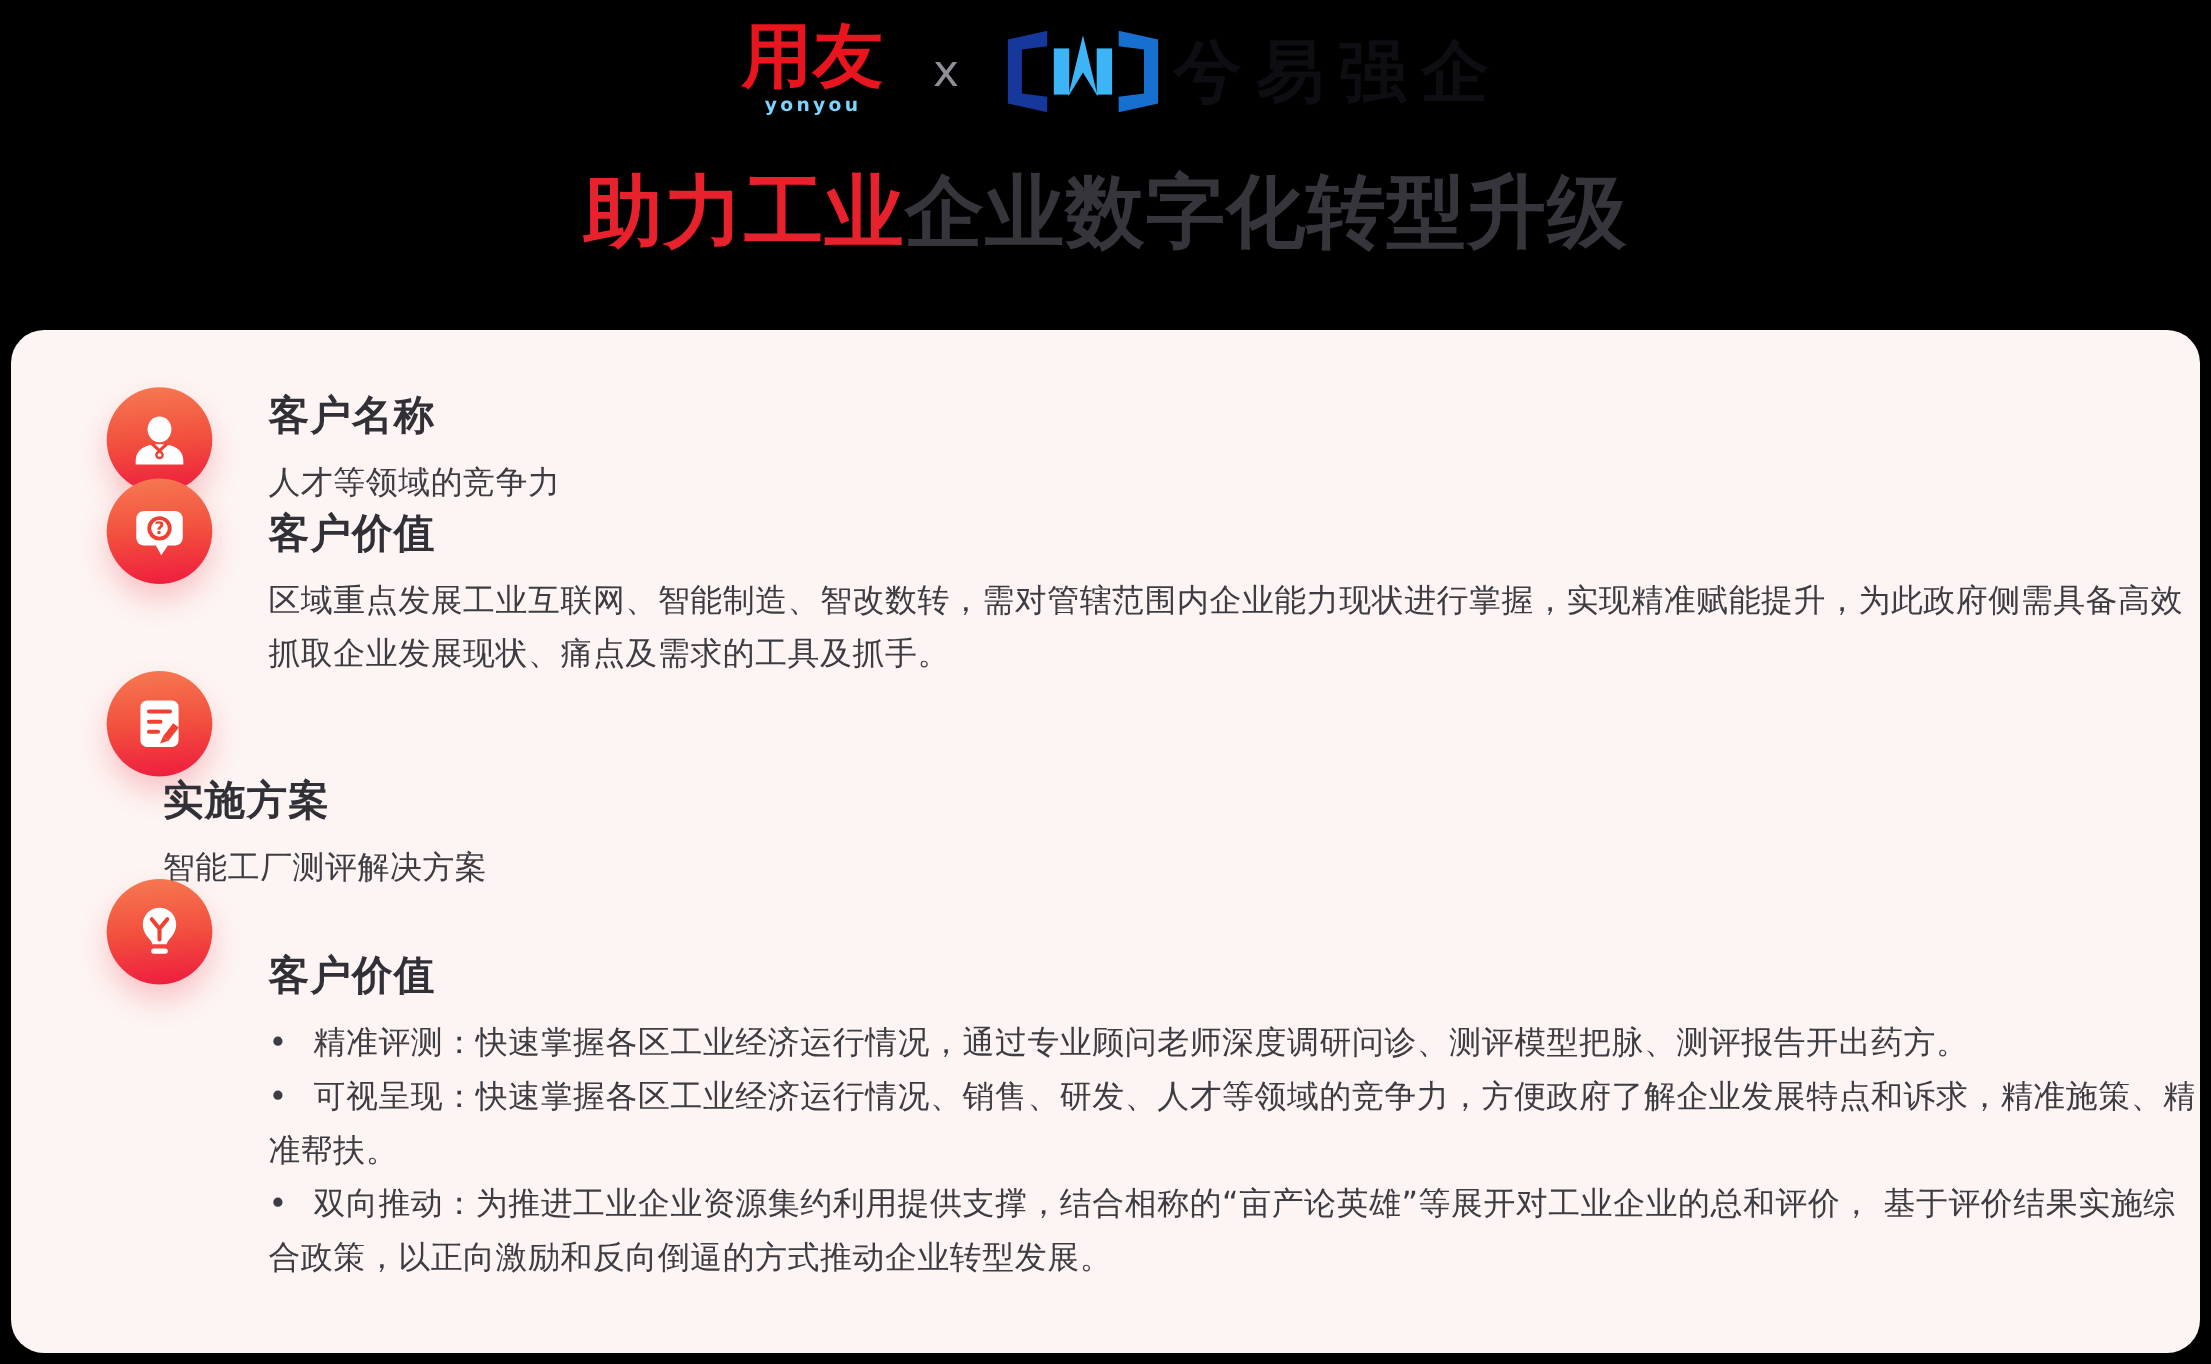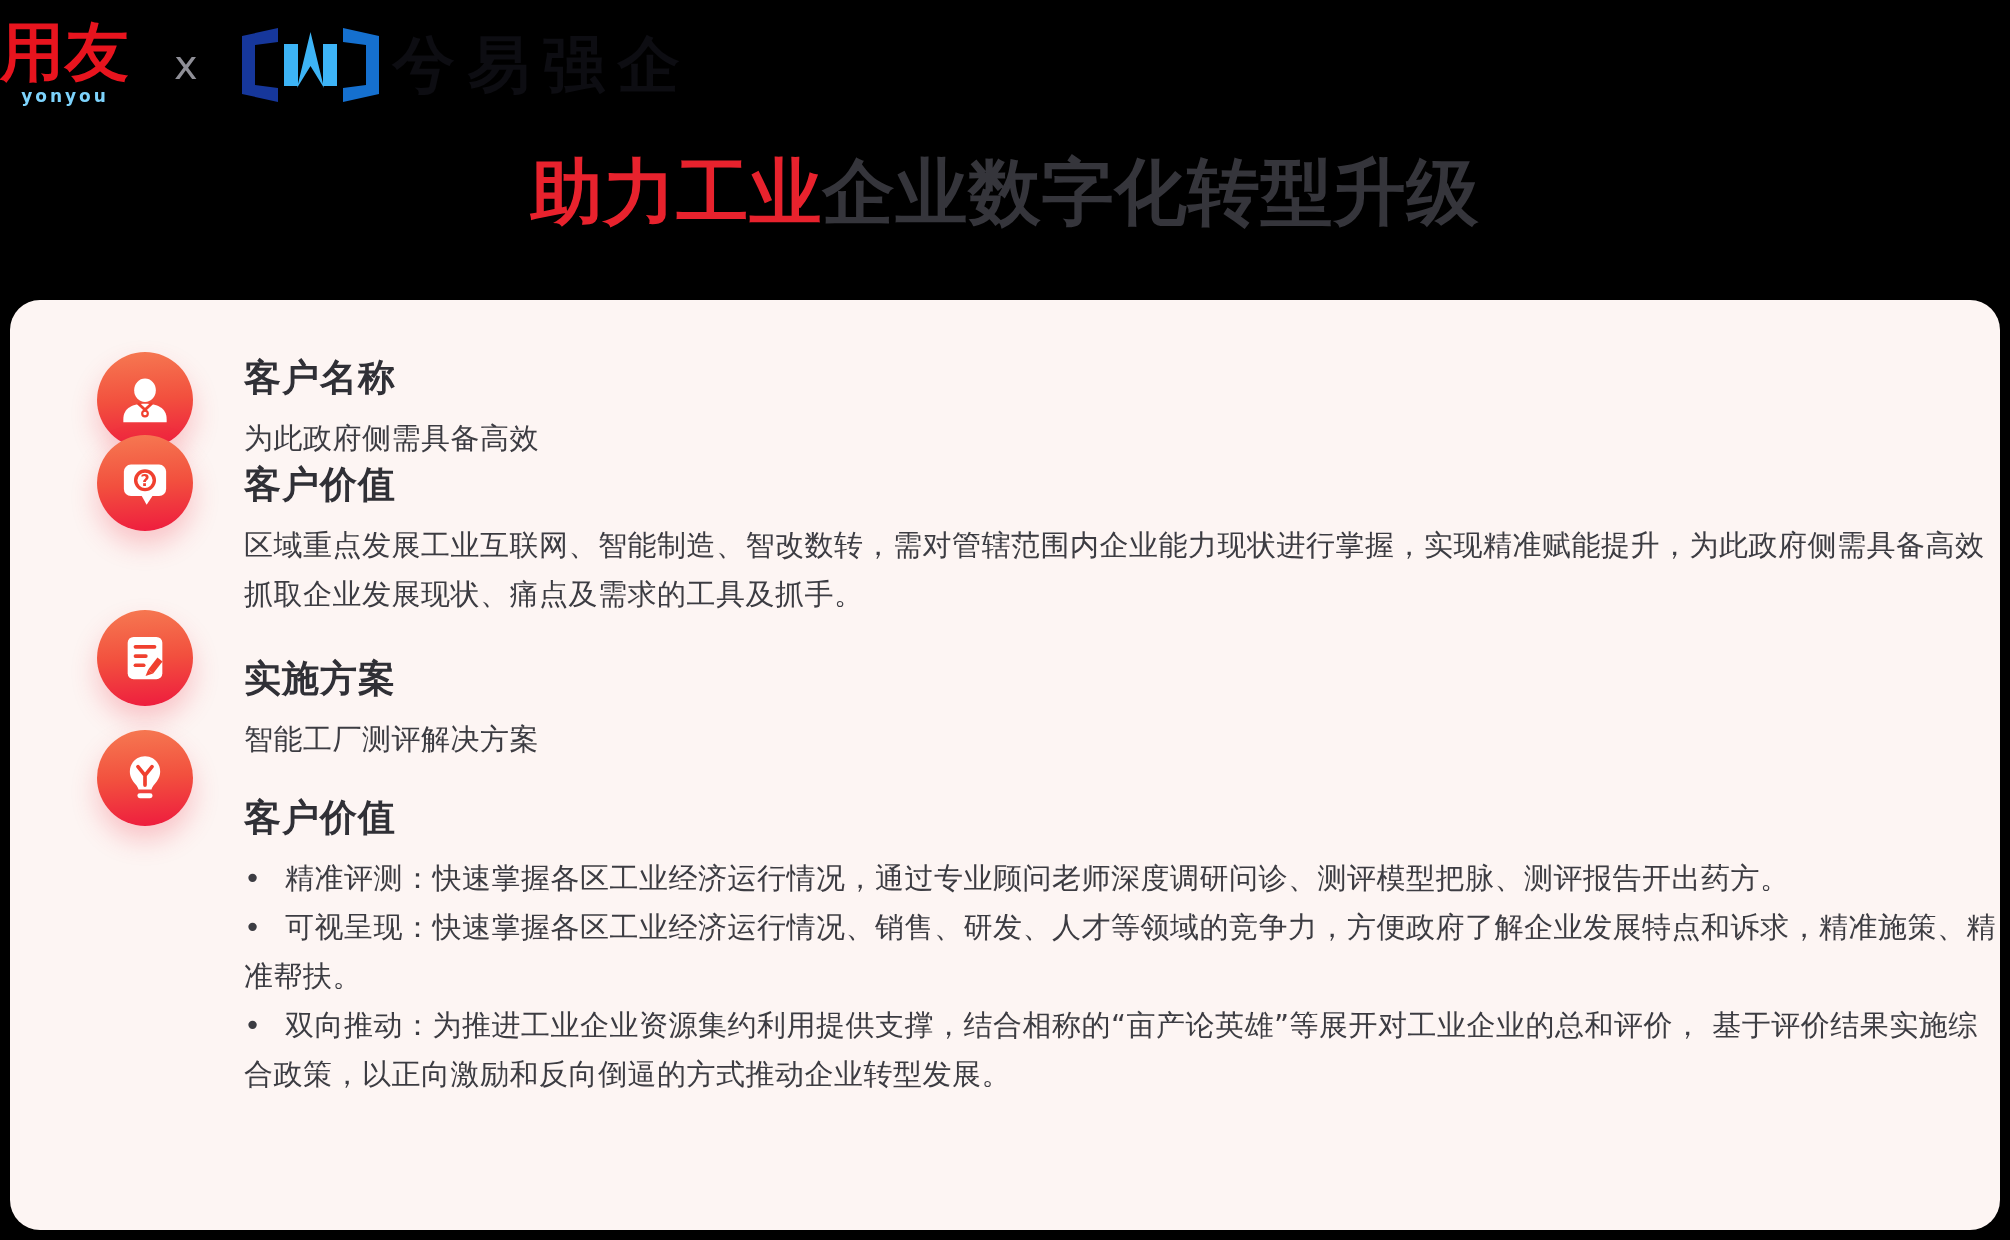--- a/index.html
+++ b/index.html
@@ -1,37 +1,37 @@
 <!DOCTYPE html>
 <html><head>
 <meta charset="utf-8">
 <style>
   html,body{margin:0;padding:0;background:#000;}
   .page{position:relative;width:2010px;height:1240px;background:#000;overflow:hidden;
         font-family:"DejaVu Sans","Liberation Sans",sans-serif;}
   
   .header{position:relative;height:300px;background:#000;}
-  .logo-row{position:absolute;top:22px;left:0;right:0;display:flex;align-items:center;}
+  .logo-row{position:absolute;top:22px;left:0;right:0;display:flex;justify-content:center;align-items:center;padding-left:31px;}
   .yy{display:flex;flex-direction:column;align-items:center;}
   .yy-main{font-size:64px;font-weight:700;color:#e8141e;line-height:60px;letter-spacing:1px;}
   .yy-sub{font-size:17px;font-weight:700;color:#7dd3fc;letter-spacing:3px;line-height:22px;margin-top:3px;}
   .sep{font-size:40px;font-weight:500;color:#8f8f97;margin:0 44px;}
   .qiyi-icon{width:137px;height:74px;display:block;}
   .qiyi-text{font-size:62px;font-weight:700;color:#0d0d12;letter-spacing:13px;margin-left:14px;line-height:74px;white-space:nowrap;}
   .main-title{position:absolute;top:161px;left:0;width:100%;text-align:center;
               font-size:72px;font-weight:700;line-height:62px;letter-spacing:1px;white-space:nowrap;}
   .main-title .hl{color:#e8222d;}
   .main-title .rest{color:#35353b;}
   
   .card{position:absolute;top:300px;left:10px;width:1990px;height:930px;background:#fdf5f3;
         border-radius:30px;box-sizing:border-box;padding:56px 60px 0 87px;}
   .section{display:flex;align-items:flex-start;}
   .s1{}
   .s2{margin-bottom:38px;}
-  .s3{margin-bottom:32px;}
+  .s3{margin-bottom:52px;flex-direction:column;}
   .icon-wrap{flex:0 0 96px;width:96px;height:96px;border-radius:50%;
              background:linear-gradient(175deg,#f67a52 0%,#f2503e 50%,#ee1a3e 100%);
              box-shadow:0 14px 26px rgba(238,50,70,.25);
              display:flex;align-items:center;justify-content:center;}
   .s1 .icon-wrap{margin-top:-4px;}
   .s2 .icon-wrap{margin-top:-28px;}
   .s3 .icon-wrap{margin-top:-47px;}
   .s4 .icon-wrap{margin-top:-66px;}
   .sec-text{margin-left:51px;min-width:0;}
   .sec-title{font-size:37px;font-weight:700;color:#303036;line-height:44px;letter-spacing:1px;}
@@ -72,21 +72,21 @@
         <svg width="52" height="52" viewBox="0 0 48 48">
           <ellipse cx="24" cy="15" rx="10" ry="10.8" fill="#fff"></ellipse>
           <path d="M4,42 C4,31 13,27.5 24,27.5 C35,27.5 44,31 44,42 L44,44.5 L4,44.5 Z" fill="#fff"></path>
           <path d="M17.5,27 L24,33 L30.5,27" fill="none" stroke="#f0402f" stroke-width="2.6"></path>
           <circle cx="24" cy="36.5" r="2.6" fill="none" stroke="#f0402f" stroke-width="2"></circle>
         </svg>
       </div>
       <div class="sec-text">
         <div class="sec-title">客户名称</div>
         <div class="sec-body">
-          <div class="body-line">为此政府侧需具备高效</div>
+          <div class="body-line">人才等领域的竞争力</div>
         </div>
       </div>
     </div>
 
     <div class="section s2">
       <div class="icon-wrap">
         <svg width="52" height="52" viewBox="0 0 48 48">
           <rect x="4.5" y="7" width="39" height="29" rx="6.5" fill="#fff"></rect>
           <path d="M20.5,35 L31.5,35 L25.5,44 Z" fill="#fff"></path>
           <circle cx="24" cy="21.5" r="8.6" fill="none" stroke="#f0402f" stroke-width="3.2"></circle>

